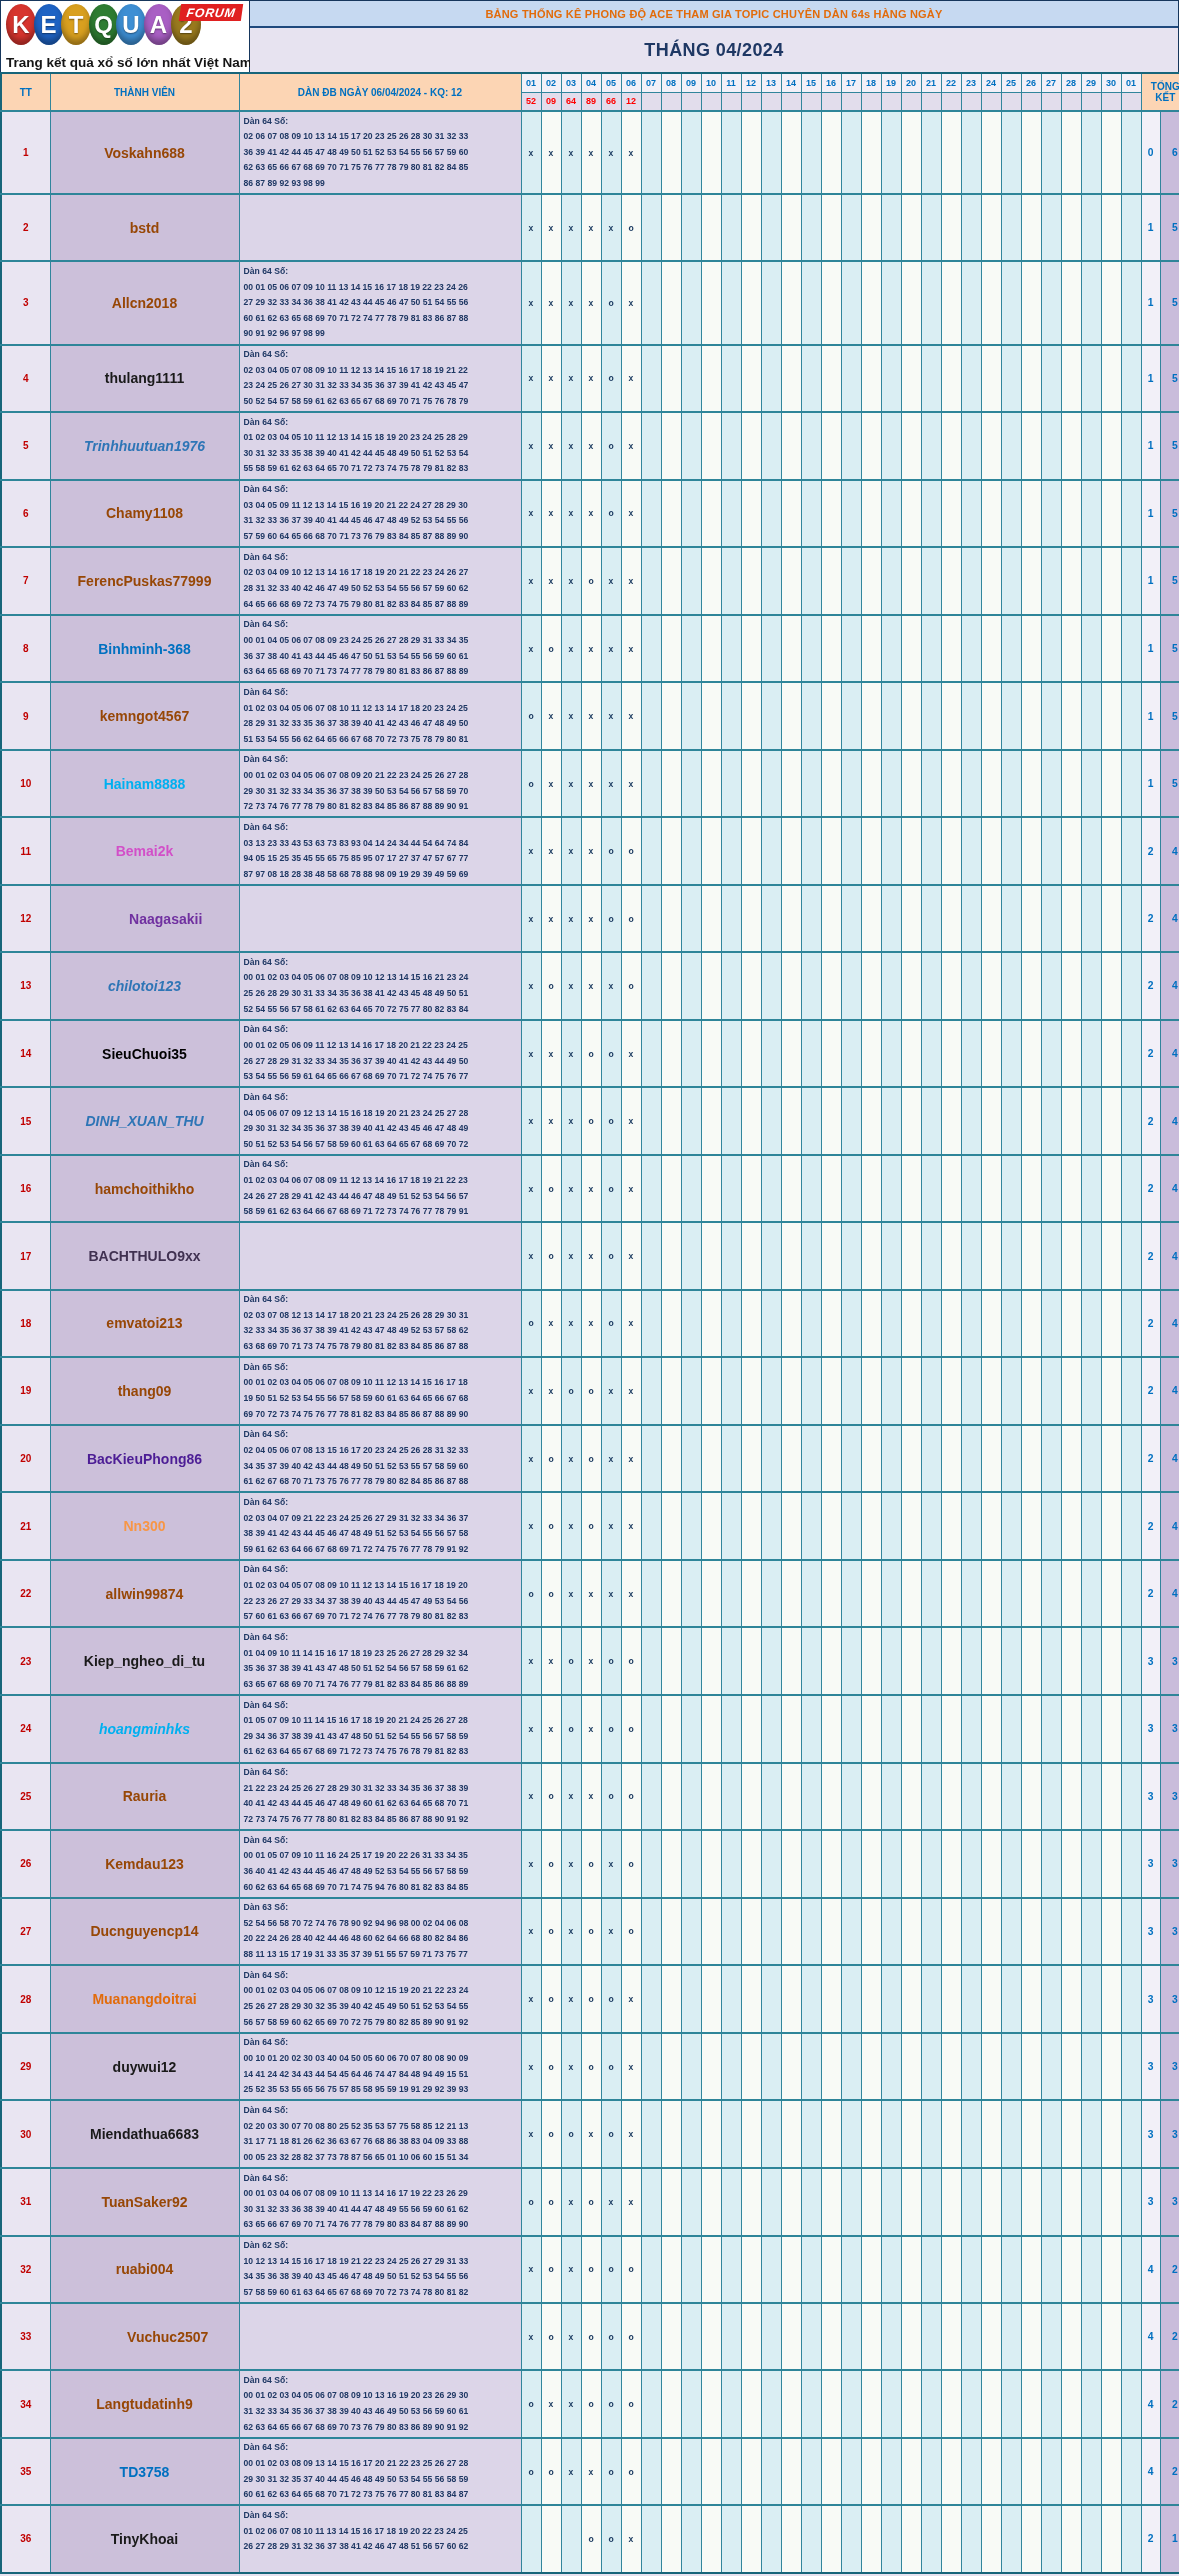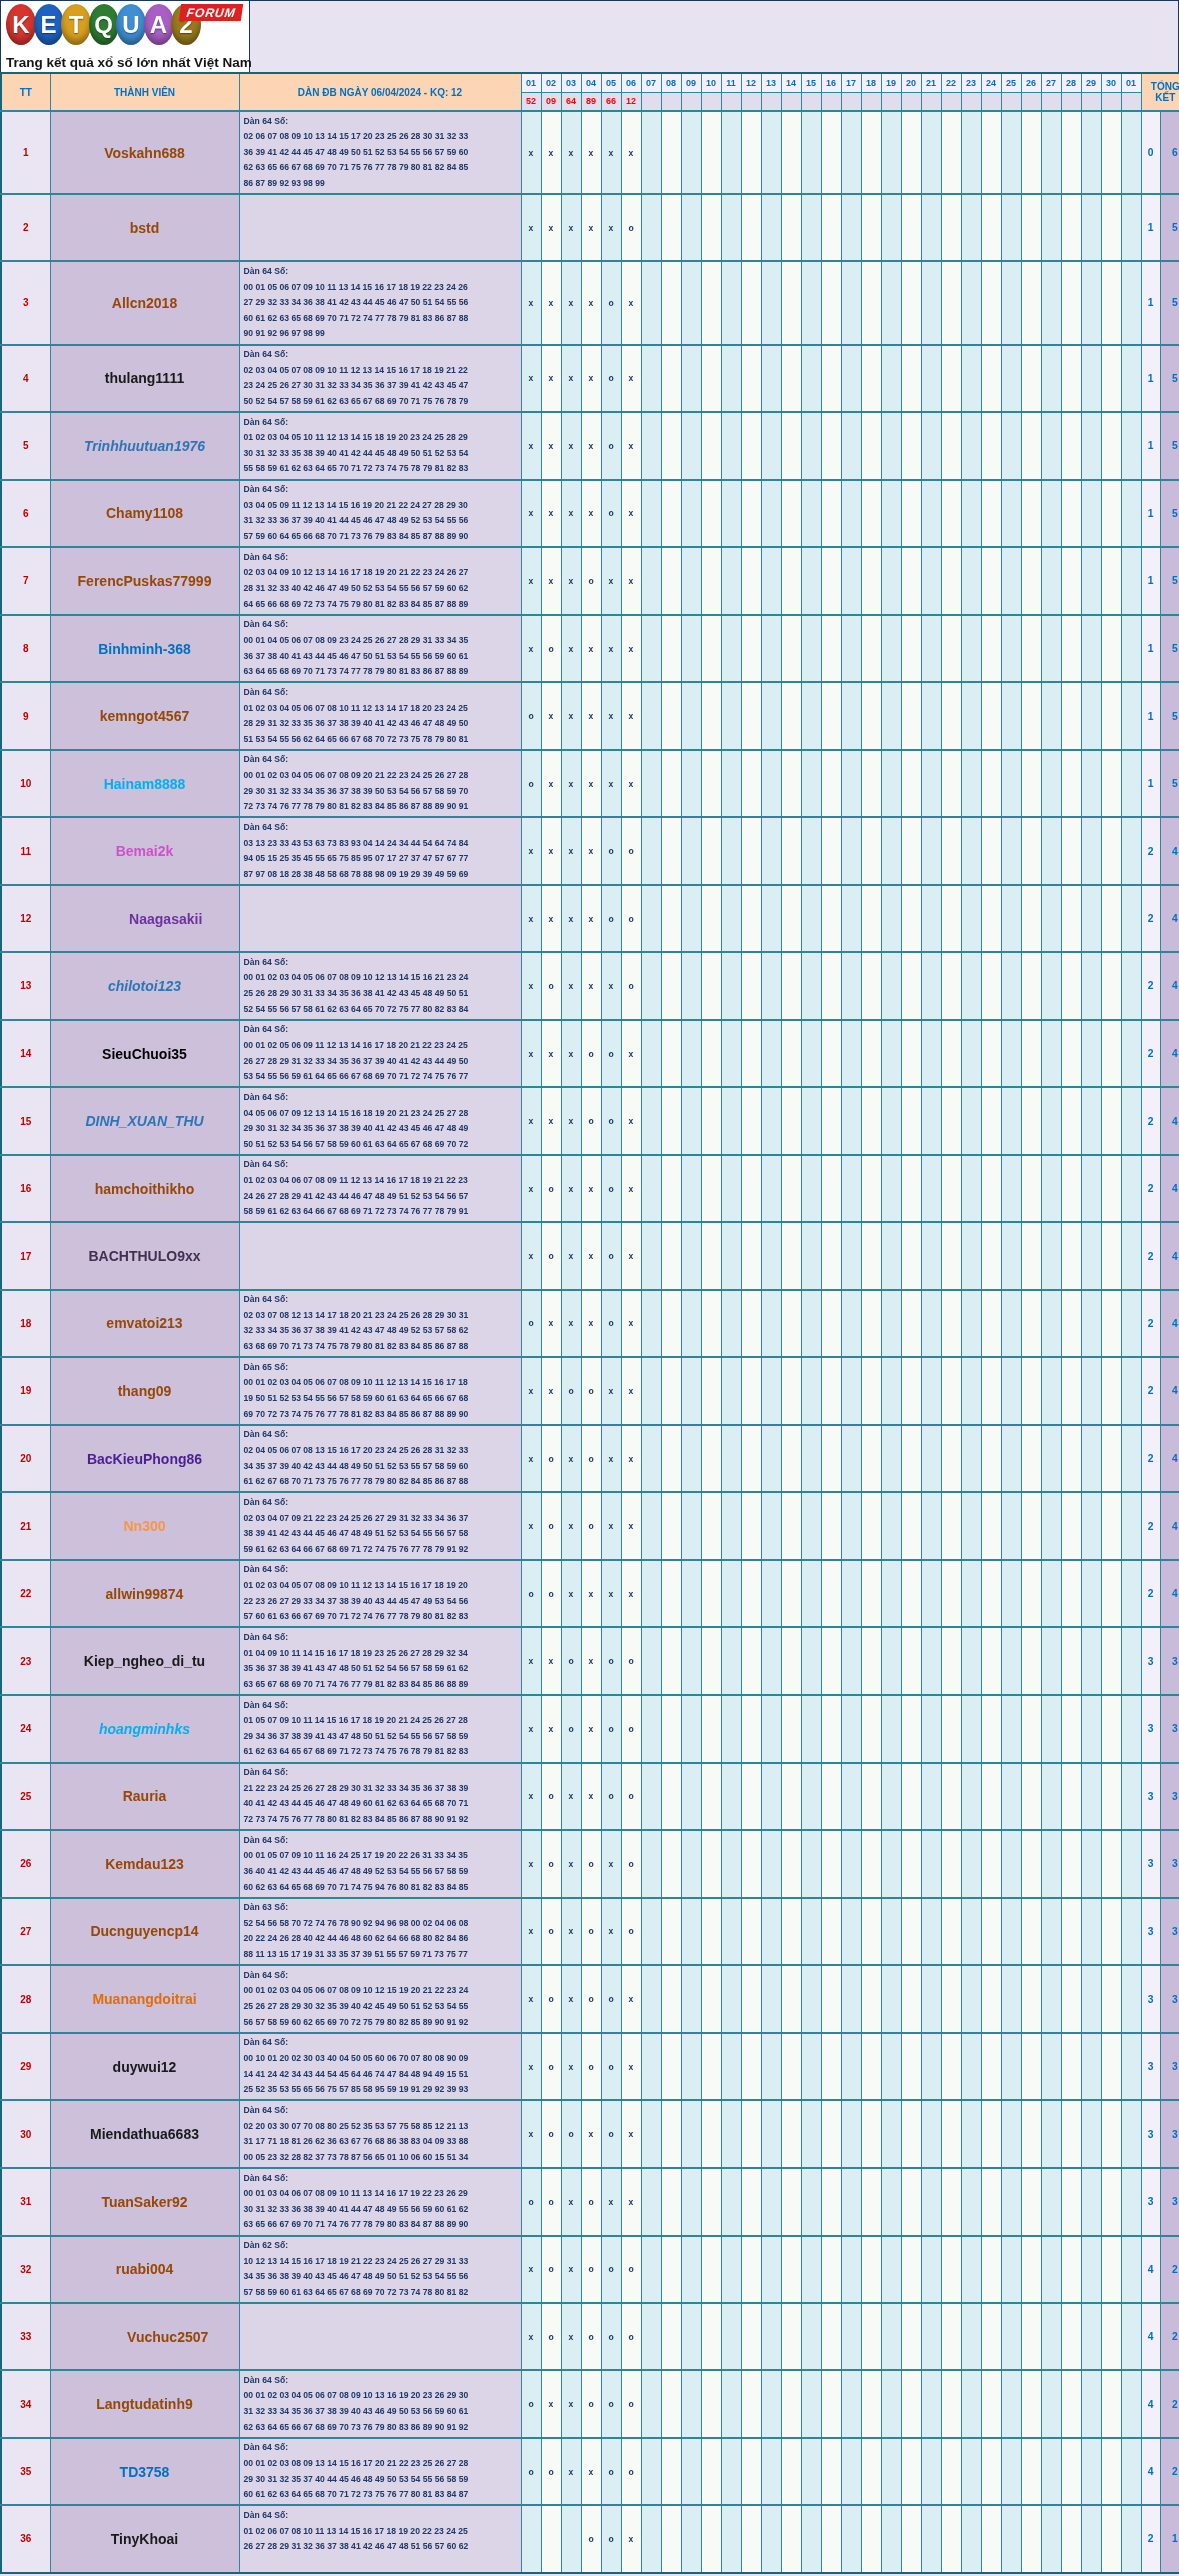--- a/index.html
+++ b/index.html
@@ -56,20 +56,24 @@
           <span class="logo-letter" style="background: rgb(30, 99, 196);">E</span>
           <span class="logo-letter" style="background: rgb(217, 160, 31);">T</span>
           <span class="logo-letter" style="background: rgb(46, 125, 50);">Q</span>
           <span class="logo-letter" style="background: rgb(62, 143, 212);">U</span>
           <span class="logo-letter" style="background: rgb(169, 95, 196);">A</span>
           <span class="logo-letter" style="background: rgb(154, 122, 30);">2</span>
           <span class="forum-tag">FORUM</span>
       </div>
       <div class="tagline">Trang kết quả xổ số lớn nhất Việt Nam</div>
     </div>
+    <div class="head-right">
+      <div class="title-bar">BẢNG THỐNG KÊ PHONG ĐỘ ACE THAM GIA TOPIC CHUYÊN DÀN 64s HÀNG NGÀY</div>
+      <div class="month-bar">THÁNG 04/2024</div>
+    </div>
   </div>
 
   <table class="board">
     <colgroup id="cols">
         <col style="width: 49px;">
         <col style="width: 189px;">
         <col style="width: 282px;">
         <col style="width: 20px;">
         <col style="width: 20px;">
         <col style="width: 20px;">

